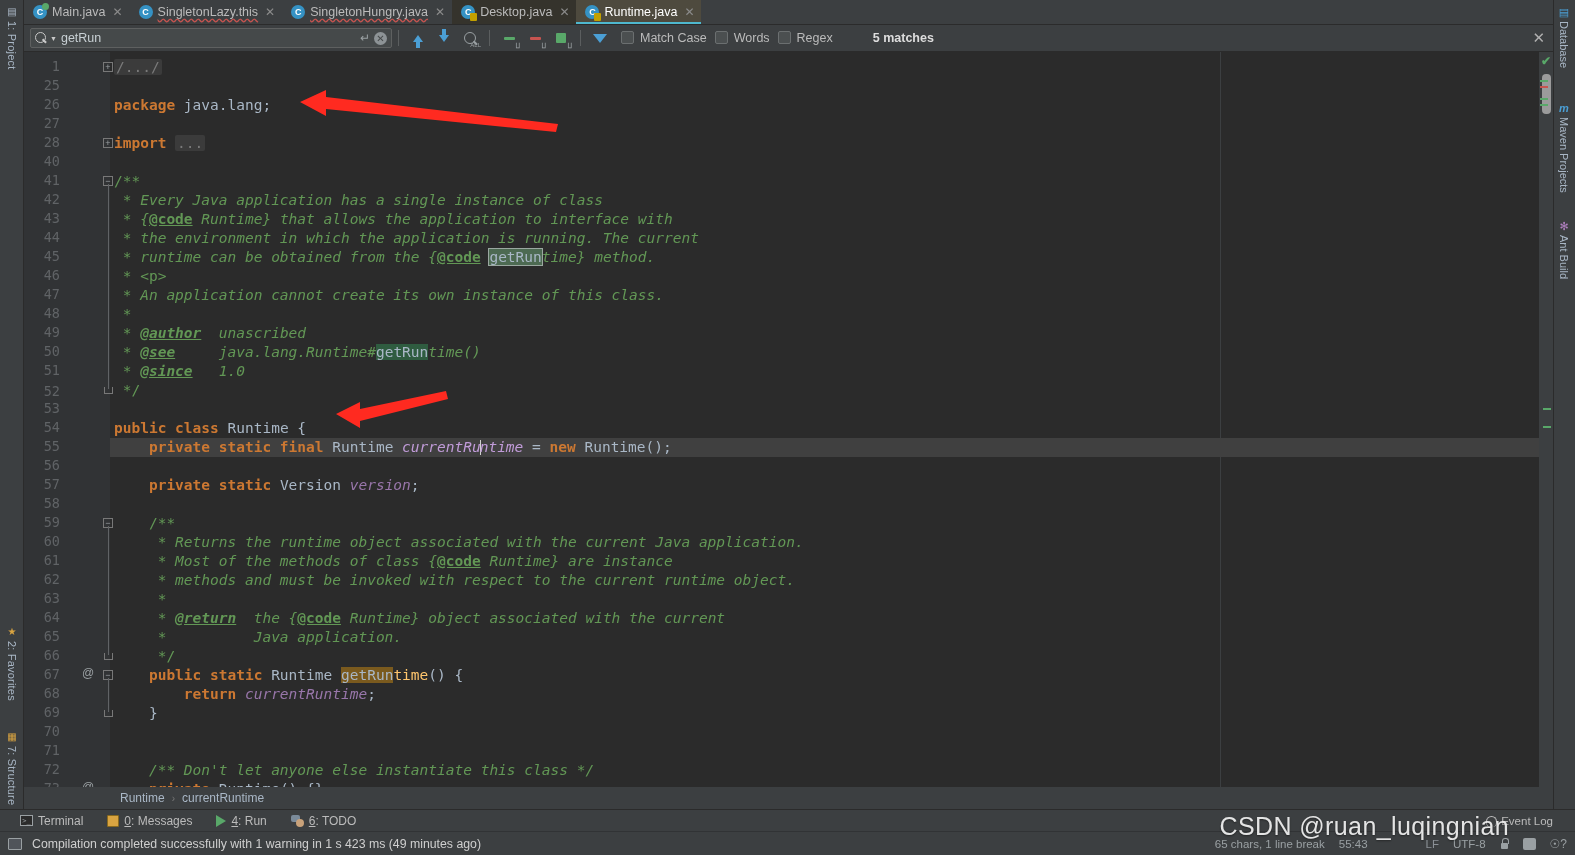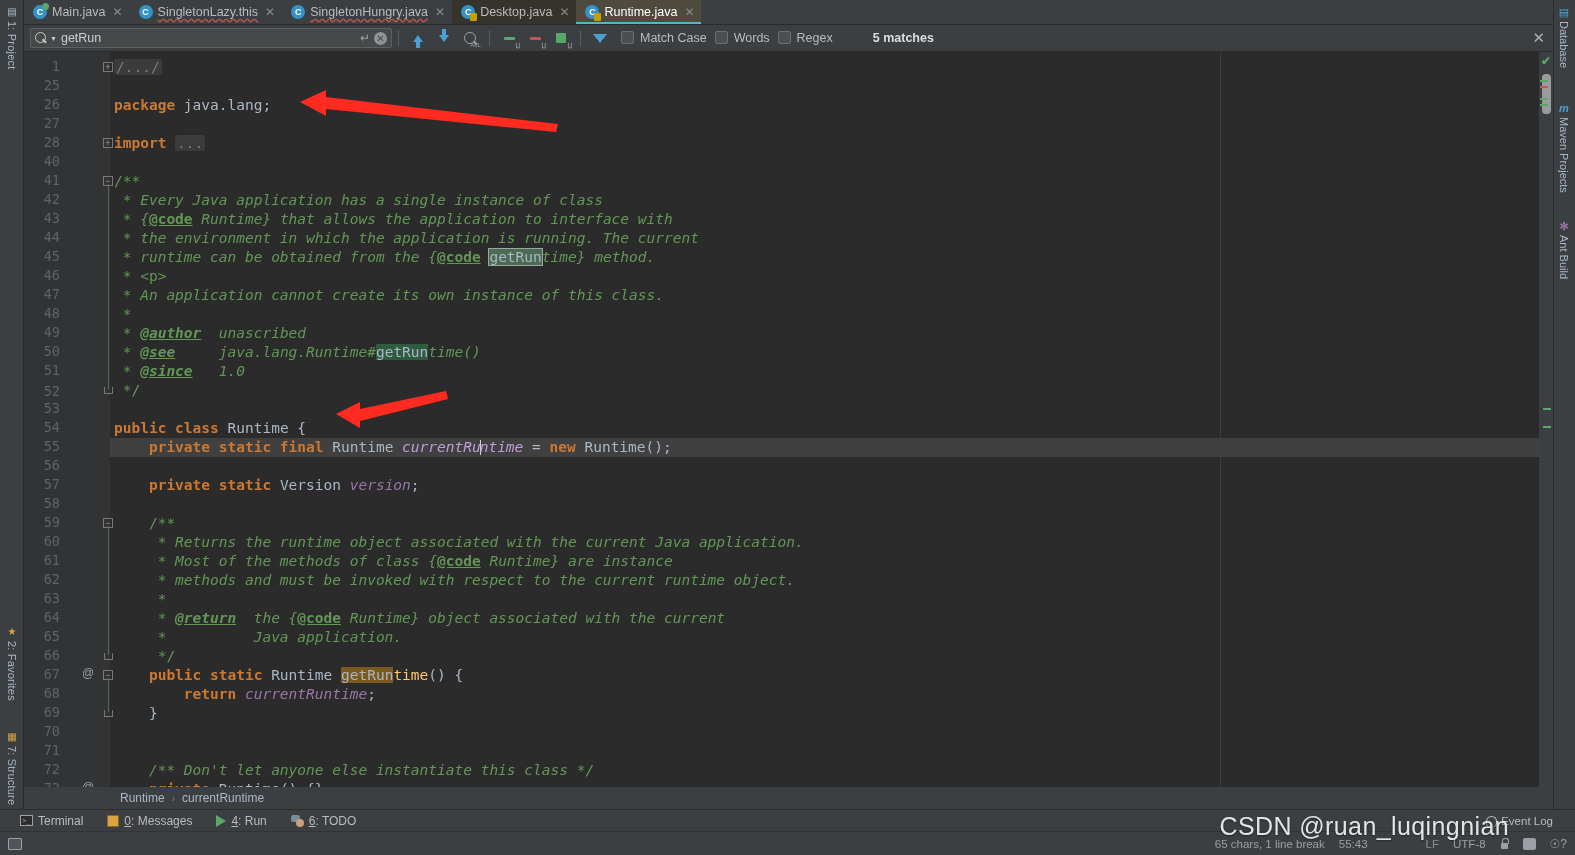--- a/index.html
+++ b/index.html
@@ -491,20 +491,21 @@
     </div>
   </div>
 
   <div class="eventlog">
     <span class="bell"></span>
     <span>Event Log</span>
   </div>
 
   <div class="statusbar">
     <span class="sb-ico"></span>
+    <span class="sb-msg">Compilation completed successfully with 1 warning in 1 s 423 ms (49 minutes ago)</span>
     <span class="sb-right">
       <span>65 chars, 1 line break</span>
       <span>55:43</span>
       <span class="dim">LF</span>
       <span>UTF-8</span>
       <span class="lockico"></span>
       <span class="faceico"></span>
       <span class="qico">☉?</span>
     </span>
   </div>

